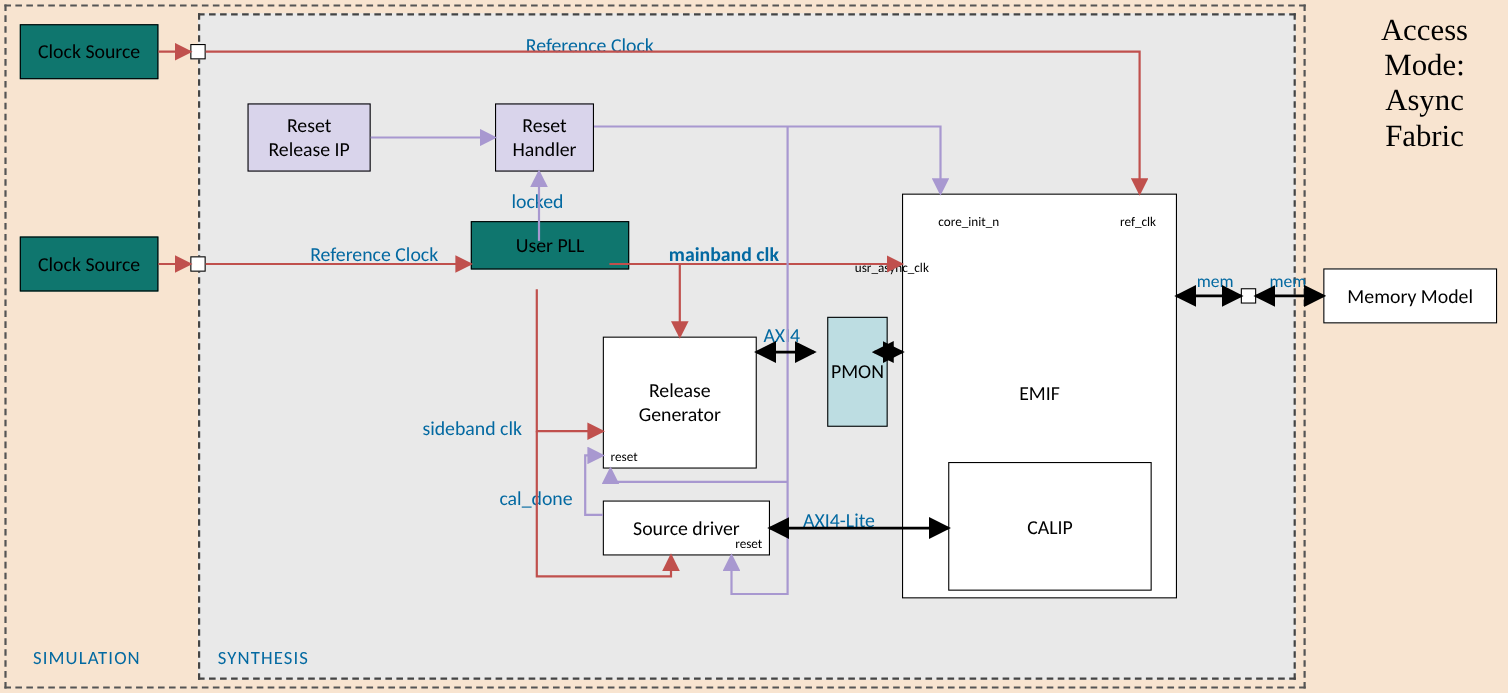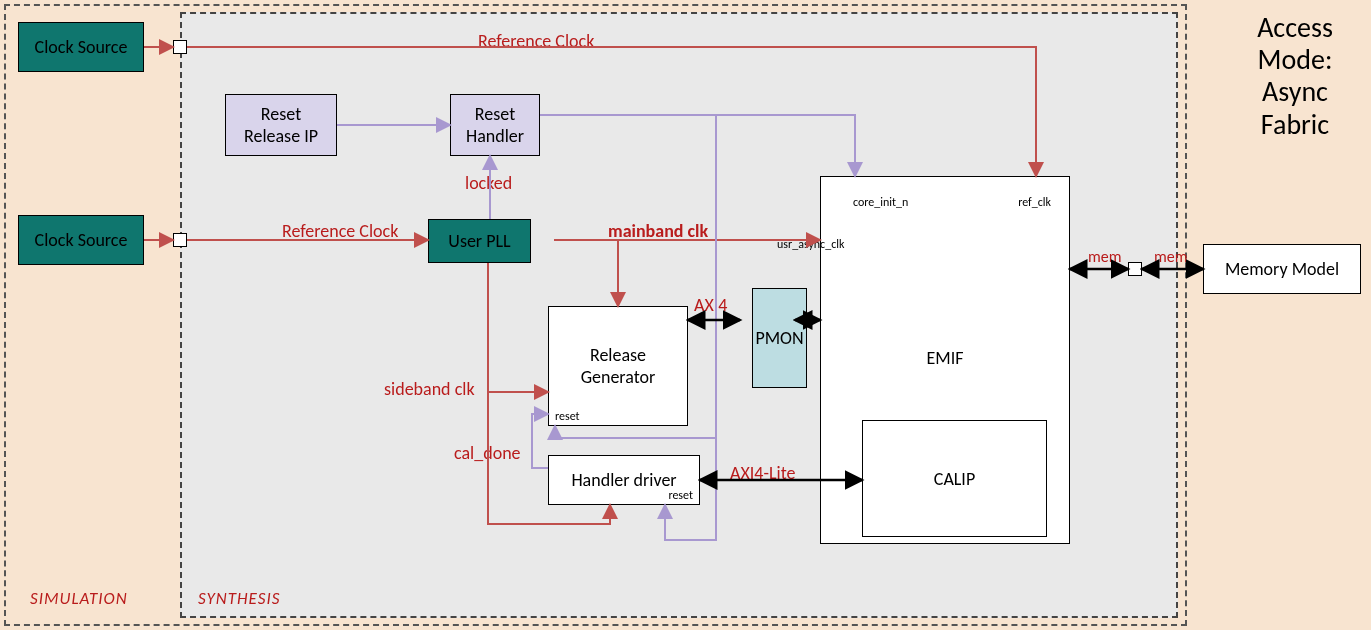--- a/index.html
+++ b/index.html
@@ -34,25 +34,24 @@
   }
   .purple {
     background: #d9d4eb;
   }
   .teal {
     background: #bddde2;
   }
   .label {
     position: absolute;
     font-size: 18px;
-    color: #b91c1c;
+    color: #0369a1;
     white-space: nowrap;
   }
   .label.italic {
-    font-style: italic;
     letter-spacing: 1px;
   }
   .tiny-label {
     position: absolute;
     font-size: 12px;
   }
   .title {
     position: absolute;
     font-size: 28px;
     text-align: center;
@@ -78,50 +77,50 @@
 </head>
 <body>
 
 <div class="box dashed-border" style="left:4px; top:4px; width:1183px; height:622px; background:transparent; border-color:#555;"></div>
 
 <div class="box dashed-border synth-bg" style="left:180px; top:12px; width:998px; height:606px;"></div>
 
 <div class="label italic" style="left:30px; top:588px; font-size:17px;">SIMULATION</div>
 <div class="label italic" style="left:198px; top:588px; font-size:17px;">SYNTHESIS</div>
 
-<div class="title" style="left:1220px; top:12px; width:150px;">
+<div class="title" style="left:1220px; top:12px; width:150px;font-family:Liberation Serif, serif;">
   <span>Access</span><br>
   <span>Mode:</span><br>
   <span>Async</span><br>
   <span>Fabric</span>
 </div>
 
 <div class="box pink" style="left:18px; top:22px; width:126px; height:50px;">Clock Source</div>
 
 <div class="box pink" style="left:18px; top:215px; width:126px; height:50px;">Clock Source</div>
 
 <div class="port-box" style="left:173px; top:40px;"></div>
 <div class="port-box" style="left:173px; top:233px;"></div>
 
 <div class="box purple" style="left:225px; top:94px; width:112px; height:62px; white-space:pre-line;">Reset
 Release IP</div>
 
 <div class="box purple" style="left:450px; top:94px; width:90px; height:62px; white-space:pre-line;">Reset
 Handler</div>
 
-<div class="box pink" style="left:428px; top:219px; width:103px; height:44px;">User PLL</div>
+<div class="box pink" style="left:428px; top:201px; width:144px; height:44px;">User PLL</div>
 
 <div class="box" style="left:548px; top:306px; width:140px; height:120px; white-space:pre-line; position:absolute; flex-direction:column;">
   <span style="white-space:pre-line;">Release
 Generator</span>
   <span class="tiny-label" style="left:6px; bottom:2px;">reset</span>
 </div>
 
 <div class="box" style="left:548px; top:455px; width:152px; height:50px;">
-  <span>Handler driver</span>
+  <span>Source driver</span>
   <span class="tiny-label" style="right:6px; bottom:2px;">reset</span>
 </div>
 
 <div class="box teal" style="left:752px; top:288px; width:55px; height:100px;text-align:right;">PMON</div>
 
 <div class="box" style="left:820px; top:176px; width:250px; height:368px;">
   <span style="position:absolute; top:170px;">EMIF</span>
   <span class="tiny-label" style="left:18px; top:18px;margin-left:14px;">core_init_n</span>
   <span class="tiny-label" style="right:18px; top:18px;">ref_clk</span>
   <span class="tiny-label" style="left:-44px; top:60px; background:transparent;">usr_async_clk</span>

